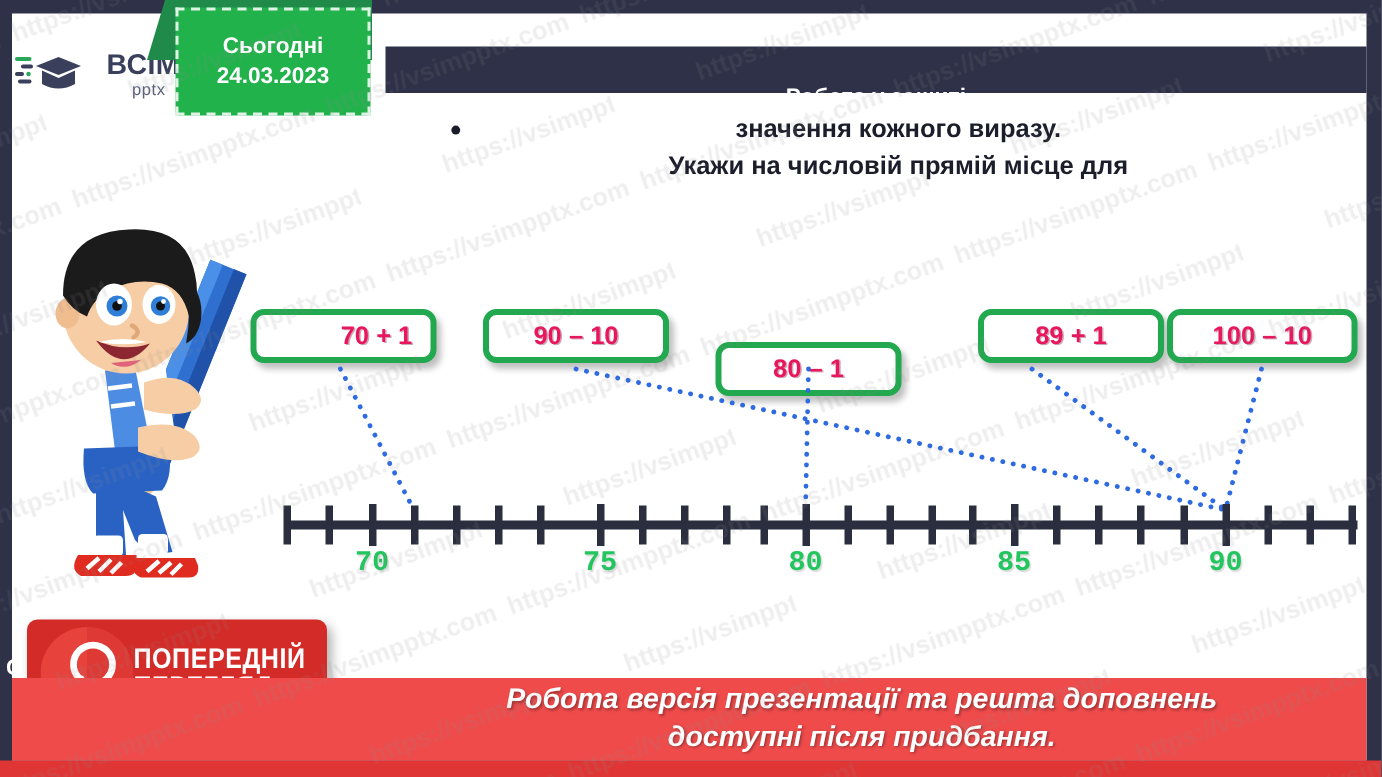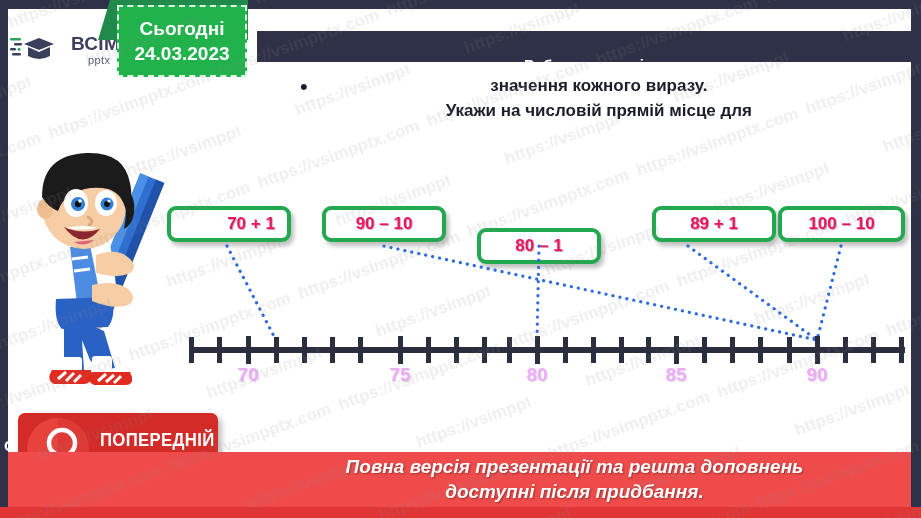--- a/index.html
+++ b/index.html
@@ -55,21 +55,21 @@
     left: 117px; top: 5px;
     width: 130px; height: 72px;
     background: #22b24c;
     border: 2px dashed rgba(255,255,255,.85);
     display: flex; flex-direction: column;
     align-items: center; justify-content: center;
     gap: 1px;
   }
   .date-badge span {
     color: #ffffff;
-    font-size: 19px;
+    font-size: 15px;
     font-weight: 600;
     line-height: 1.25;
     white-space: nowrap;
   }
 
   
   .logo {
     position: absolute;
     left: 10px; top: 30px;
     width: 112px; height: 40px;
@@ -139,37 +139,38 @@
   .tick {
     position: absolute;
     width: 5px; height: 26px;
     background: #2b2e3f;
     top: 337px;
   }
   .tick.major { height: 28px; top: 336px; }
   .axis-label {
     position: absolute;
     top: 364px;
-    color: #f0abfc;
+    color: #22c55e;
     font-size: 19px;
     font-weight: 700;
     text-align: center;
     transform: translateX(-50%);
     text-shadow: 1px 1px 1px rgba(0,0,0,.15);
+    font-family: Liberation Mono, monospace;
   }
 
   
   .preview-badge {
     position: absolute;
     left: 18px; top: 413px;
     width: 200px; height: 72px;
     background: #d32b28;
     border-radius: 7px;
     box-shadow: 3px 4px 7px rgba(0,0,0,.3);
-    display: flex; align-items: center; gap: 11px;
+    display: flex; align-items: center; gap: 0;
     padding-left: 9px;
   }
   .magnifier { width: 62px; height: 62px; flex: none; }
   .preview-text {
     display: flex; flex-direction: column; line-height: 1.02;
   }
   .preview-text span {
     color: #ffffff;
     font-size: 19px;
     font-weight: 700;
@@ -389,21 +390,21 @@
     <div class="preview-text">
       <span>ПОПЕРЕДНІЙ</span>
       <span>ПЕРЕГЛЯД</span>
     </div>
   </div>
 
   <div class="corner-letter">С</div>
 
   <div class="bottom-banner">
     <div class="bottom-banner-inner">
-      <div>Повна версія презентації та решта доповнень</div>
+      <div>Робота версія презентації та решта доповнень</div>
       <div>доступні після придбання.</div>
     </div>
   </div>
   <div class="bottom-strip"></div>
 
   <svg class="watermark" viewBox="0 0 921 518">
     <defs>
       <pattern id="wm" width="180" height="118" patternUnits="userSpaceOnUse" patternTransform="rotate(-20)">
         <text x="0" y="30" font-family="Liberation Sans, sans-serif" font-size="17" font-weight="700" fill="#8c8c8c">https://vsimpptx.com</text>
         <text x="60" y="92" font-family="Liberation Sans, sans-serif" font-size="17" font-weight="700" fill="#8c8c8c">https://vsimpptx.com</text>

